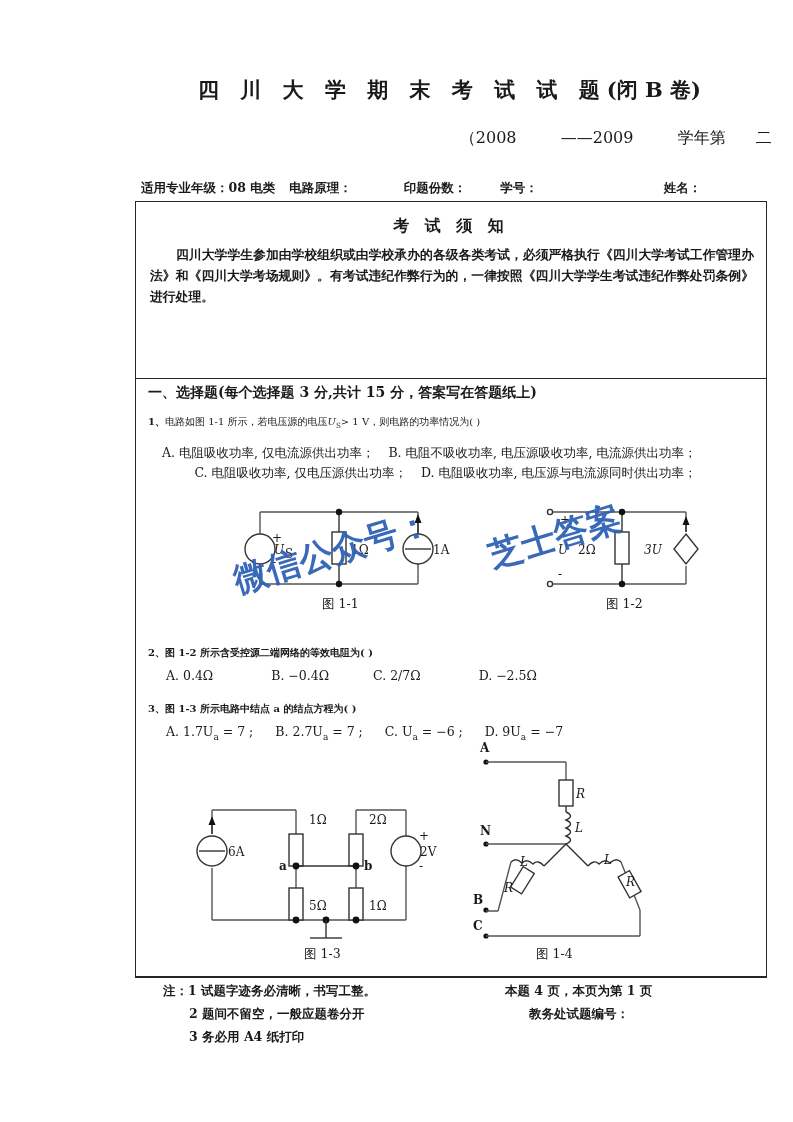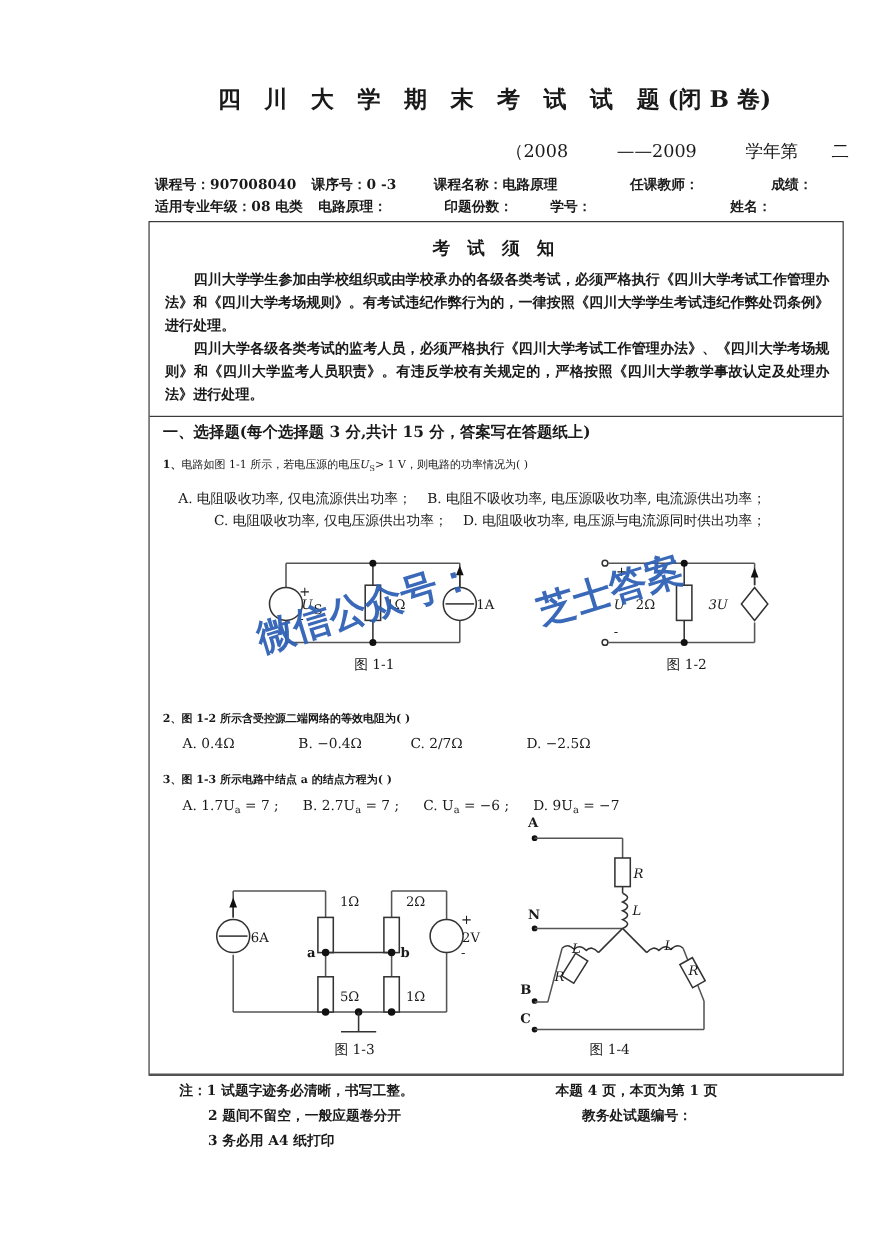--- a/index.html
+++ b/index.html
@@ -122,33 +122,29 @@
     <span style="display:inline-block;width:34px;"></span>
     <span>——2009</span>
     <span style="display:inline-block;width:34px;"></span>
     <span>学年第</span>
     <span style="display:inline-block;width:20px;"></span>
     <span>二</span>
     <span style="display:inline-block;width:16px;"></span>
     <span>学期）</span>
   </div>
 
-  <div class="info-line l1">
-    <span>课程号：</span><span>907008040</span><span class="gap-s"></span><span>课序号：</span><span>0 -3</span><span class="gap-m"></span><span>课程名称：</span><span>电路原理</span><span class="gap-xl"></span><span>任课教师：</span><span class="gap-xl"></span><span>成绩：</span>
-  </div>
 
   <div class="info-line l2">
     <span>适用专业年级：</span><span>08 电类</span><span class="gap-s"></span><span>电路原理：</span><span class="gap-l"></span><span>印题份数：</span><span class="gap-m"></span><span>学号：</span><span class="gap-xl"></span><span style="display:inline-block;width:60px;"></span><span>姓名：</span>
   </div>
 
   <div class="main-box">
 
     <div class="notice-title">考 试 须 知</div>
     <div class="notice-p p1">四川大学学生参加由学校组织或由学校承办的各级各类考试，必须严格执行《四川大学考试工作管理办法》和《四川大学考场规则》。有考试违纪作弊行为的，一律按照《四川大学学生考试违纪作弊处罚条例》进行处理。</div>
-    <div class="notice-p p2">四川大学各级各类考试的监考人员，必须严格执行《四川大学考试工作管理办法》、《四川大学考场规则》和《四川大学监考人员职责》。有违反学校有关规定的，严格按照《四川大学教学事故认定及处理办法》进行处理。</div>
 
     <div class="divider d1"></div>
 
     <div class="sec-head">一、选择题(每个选择题 3 分,共计 15 分，答案写在答题纸上)</div>
 
     <div class="q q1">
       <span class="q-stem">1、</span><span>电路如图 1-1 所示，若电压源的电压</span><span class="mi">U</span><sub>S</sub><span>&gt; 1  V，则电路的功率情况为(        )</span>
     </div>
 
     <div class="opts q1-opts">

